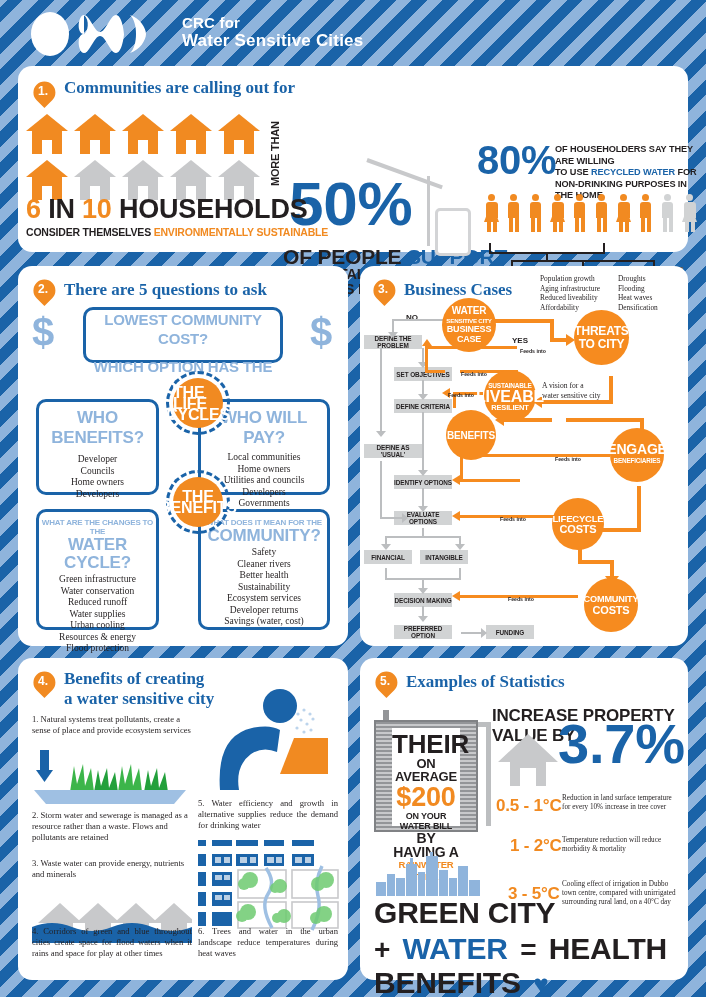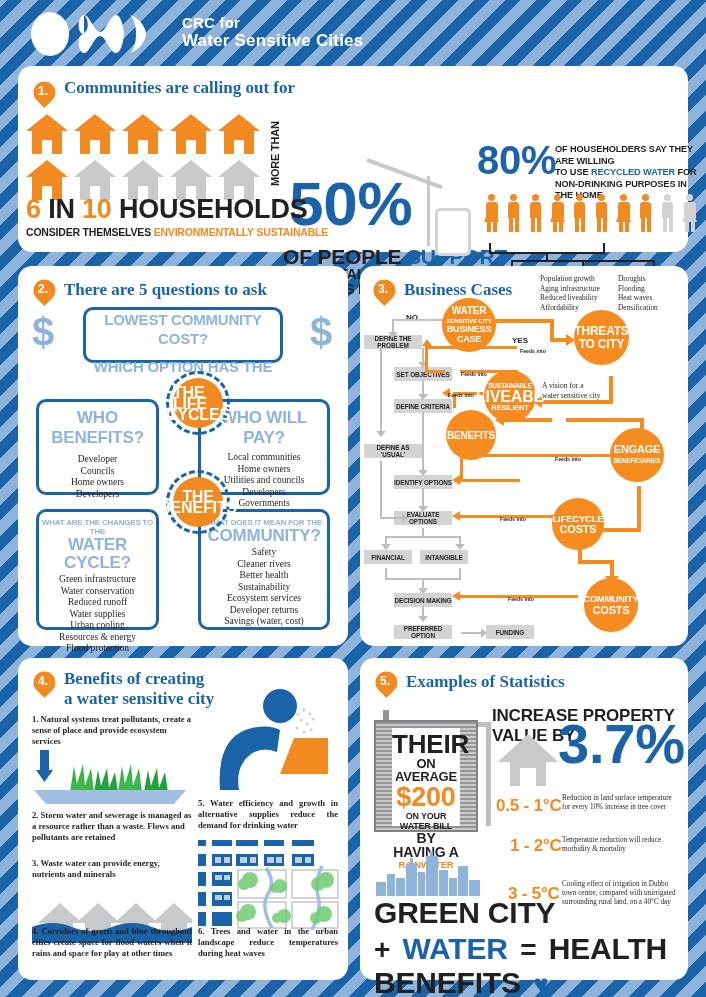--- a/index.html
+++ b/index.html
@@ -109,21 +109,21 @@
   .garrow { position:absolute; width:0;height:0; z-index:1;}
   .oarrow { position:absolute; width:0;height:0; z-index:2;}
   .feeds { position:absolute; font-size:5.2px; color:#231f20; font-weight:bold; z-index:3;}
   .klist { position:absolute; font-family:"Liberation Serif",serif; font-size:7.4px;
            line-height:9.6px; color:#231f20; }
   .bkline { position:absolute; background:#231f20; }
 
   
   #p4 { left:18px; top:658px; width:330px; height:322px; }
   .btxt { position:absolute; font-family:"Liberation Serif",serif; font-size:8.6px;
-          line-height:11px; color:#231f20;font-weight:bold; }
+          line-height:11px; color:#231f20; }
 
   
   #p5 { left:360px; top:658px; width:328px; height:322px; }
   .tlabel { position:absolute; color:#f18a21; font-size:17px; }
   .tdesc  { position:absolute; font-family:"Liberation Serif",serif; font-size:7.2px;
             line-height:9px; color:#231f20; }
 </style>
 </head>
 <body>
 
@@ -526,21 +526,21 @@
   </div>
   <div class="ocirc cond" style="left:124px;top:104px;width:52px;height:52px;line-height:11px;">
     <div style="font-size:6.5px;">SUSTAINABLE</div>
     <div style="font-size:16px;">LIVEABE</div>
     <div style="font-size:7.5px;">RESILIENT</div>
   </div>
   <div class="ocirc cond" style="left:86px;top:144px;width:50px;height:50px;font-size:10px;">
     <div>BENEFITS</div>
   </div>
   <div class="ocirc cond" style="left:250px;top:162px;width:54px;height:54px;line-height:11px;">
-    <div style="font-size:11px;">ENGAGE</div>
+    <div style="font-size:14px;">ENGAGE</div>
     <div style="font-size:6.4px;">BENEFICIARIES</div>
   </div>
   <div class="ocirc cond" style="left:192px;top:232px;width:52px;height:52px;line-height:11px;">
     <div style="font-size:9.5px;">LIFECYCLE</div>
     <div style="font-size:11px;">COSTS</div>
   </div>
   <div class="ocirc cond" style="left:224px;top:312px;width:54px;height:54px;line-height:11px;">
     <div style="font-size:9.2px;">COMMUNITY</div>
     <div style="font-size:11px;">COSTS</div>
   </div>

